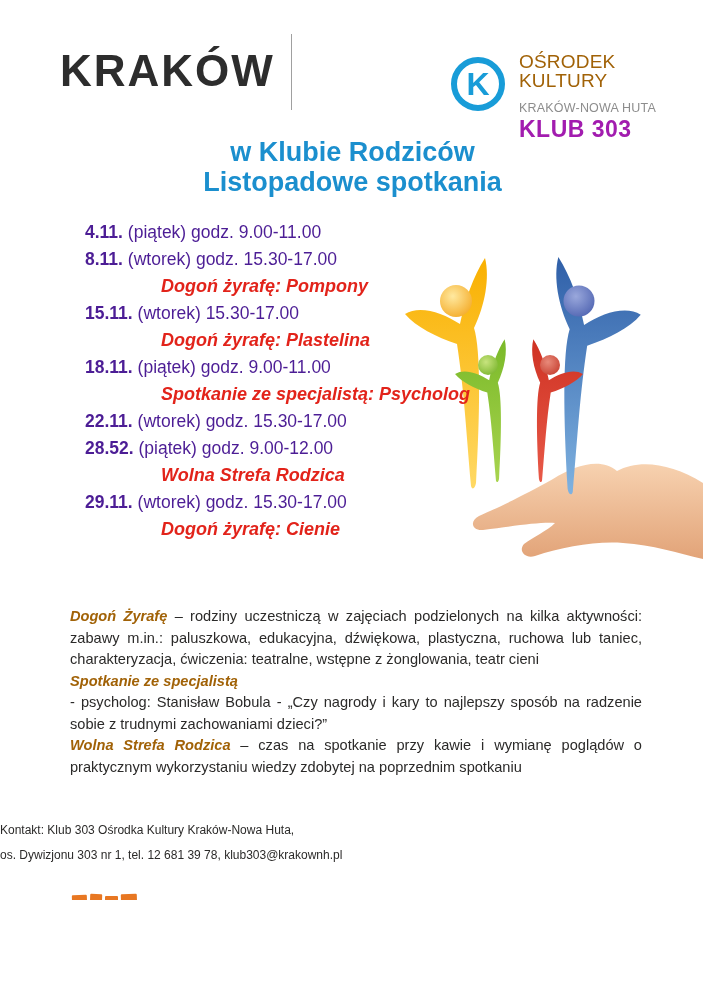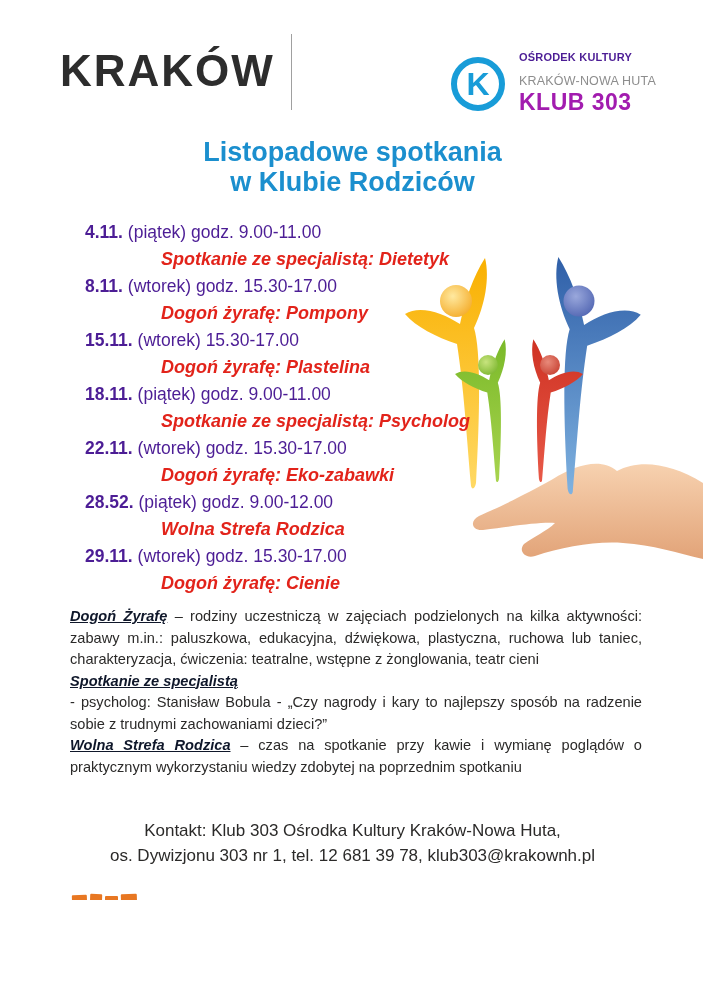--- a/index.html
+++ b/index.html
@@ -6,21 +6,21 @@
   .page{position:relative;width:705px;height:900px;background:#ffffff;overflow:hidden;
         font-family:"Liberation Sans",sans-serif;color:#2b2a29;}
 
   
   .city-wordmark{position:absolute;left:60px;top:46px;font-size:44px;font-weight:700;
                  letter-spacing:2px;color:#2d2d2d;}
   .header-divider{position:absolute;left:291px;top:34px;width:1px;height:76px;background:#a0a0a0;}
   .klub-logo{position:absolute;left:450px;top:54px;width:230px;height:62px;}
   .klub-icon{position:absolute;left:0;top:2px;}
   .klub-text{position:absolute;left:69px;top:-2px;line-height:1;}
-  .klub-org{font-size:11px;font-weight:700;color:#4c1d95;letter-spacing:.2px;}
+  .klub-org{font-size:19px;font-weight:400;color:#a16207;letter-spacing:.2px;}
   .klub-branch{font-size:12.5px;color:#8d8d8d;margin-top:12px;letter-spacing:.2px;}
   .klub-club{font-size:23px;font-weight:700;color:#a21caf;margin-top:3px;letter-spacing:.5px;}
 
   
   .title{position:absolute;left:0;top:137px;width:705px;text-align:center;
          font-size:27px;font-weight:700;color:#1b8fce;line-height:30px;}
 
   
   .schedule{position:absolute;left:85px;top:219px;width:490px;z-index:2;}
   .date-line{font-size:17.5px;line-height:27px;color:#4c1d95;white-space:nowrap;}
@@ -28,27 +28,27 @@
   .event-line{font-size:18px;line-height:27px;color:#e2231a;font-weight:700;font-style:italic;
               padding-left:76px;white-space:nowrap;}
 
   
   .illustration{position:absolute;left:403px;top:253px;z-index:1;}
 
   
   .about{position:absolute;left:70px;top:606px;width:572px;font-size:14.6px;
          line-height:21.5px;text-align:justify;}
   .about p{margin:0;}
-  .red-lead{color:#0f172a;font-weight:700;font-style:italic;text-decoration:underline;}
+  .red-lead{color:#a16207;font-weight:700;font-style:italic;}
   .bold{font-weight:400;}
   .spec-item{text-align:justify;}
 
   
-  .contact{position:absolute;left:0;top:818px;width:705px;text-align:center;
-           font-size:17px;line-height:25px;color:#2b2a29;}
+  .contact{position:absolute;left:0;top:818px;width:705px;
+           font-size:12px;line-height:25px;color:#2b2a29;}
 
   
   .footer-logo{position:absolute;left:66px;top:892px;}
   .website{position:absolute;left:508px;top:925px;font-size:17px;font-weight:700;
            color:#0c4a6e;letter-spacing:.4px;}
 </style>
 </head>
 <body>
 
 <div class="page">
@@ -62,22 +62,22 @@
       <text x="28" y="39" text-anchor="middle" font-family="Liberation Sans, sans-serif" font-size="32" font-weight="bold" fill="#189cd8">K</text>
     </svg>
     <div class="klub-text">
       <div class="klub-org">OŚRODEK KULTURY</div>
       <div class="klub-branch">KRAKÓW-NOWA HUTA</div>
       <div class="klub-club">KLUB 303</div>
     </div>
   </div>
 
   <div class="title">
+    <div>w Klubie Rodziców</div>
     <div>Listopadowe spotkania</div>
-    <div>w Klubie Rodziców</div>
   </div>
 
   <svg class="illustration" width="300" height="312" viewBox="0 0 300 312">
     <defs>
       <linearGradient id="hg" x1="0" y1="0" x2="0" y2="1">
         <stop offset="0" stop-color="#f7d2b0"></stop>
           <stop offset="1" stop-color="#e2a378"></stop>
       </linearGradient>
       <linearGradient id="yg" x1="0" y1="0" x2="0" y2="1">
         <stop offset="0" stop-color="#f9b000"></stop>
@@ -124,29 +124,27 @@
 
     <use href="#figbody" transform="translate(88,147) scale(0.62)" fill="url(#gg)"></use>
     <circle cx="85" cy="112" r="10" fill="url(#gh)"></circle>
 
     <use href="#figbody" transform="translate(144,147) scale(-0.62,0.62)" fill="url(#rg)"></use>
     <circle cx="147" cy="112" r="10" fill="url(#rh)"></circle>
   </svg>
 
   <div class="schedule">
     <div class="date-line"><span class="d">4.11.</span> <span>(piątek) godz. 9.00-11.00</span></div>
-    <div class="event-line">Spotkanie ze specjalistą: Dietetyk</div>
     <div class="date-line"><span class="d">8.11.</span> <span>(wtorek) godz. 15.30-17.00</span></div>
     <div class="event-line">Dogoń żyrafę: Pompony</div>
     <div class="date-line"><span class="d">15.11.</span> <span>(wtorek) 15.30-17.00</span></div>
     <div class="event-line">Dogoń żyrafę: Plastelina</div>
     <div class="date-line"><span class="d">18.11.</span> <span>(piątek) godz. 9.00-11.00</span></div>
     <div class="event-line">Spotkanie ze specjalistą: Psycholog</div>
     <div class="date-line"><span class="d">22.11.</span> <span>(wtorek) godz. 15.30-17.00</span></div>
-    <div class="event-line">Dogoń żyrafę: Eko-zabawki</div>
     <div class="date-line"><span class="d">28.52.</span> <span>(piątek) godz. 9.00-12.00</span></div>
     <div class="event-line">Wolna Strefa Rodzica</div>
     <div class="date-line"><span class="d">29.11.</span> <span>(wtorek) godz. 15.30-17.00</span></div>
     <div class="event-line">Dogoń żyrafę: Cienie</div>
   </div>
 
   <div class="about">
     <p><span class="red-lead">Dogoń Żyrafę</span><span> – rodziny uczestniczą w zajęciach podzielonych na kilka aktywności: </span><span class="bold">zabawy</span><span> m.in.: paluszkowa, edukacyjna, dźwiękowa, plastyczna, ruchowa lub taniec, charakteryzacja, </span><span class="bold">ćwiczenia:</span><span> teatralne, wstępne z żonglowania, teatr cieni</span></p>
     <p class="red-lead">Spotkanie ze specjalistą</p>
     <p class="spec-item">- psycholog: Stanisław Bobula - „Czy nagrody i kary to najlepszy sposób na radzenie sobie z trudnymi zachowaniami dzieci?”</p>

